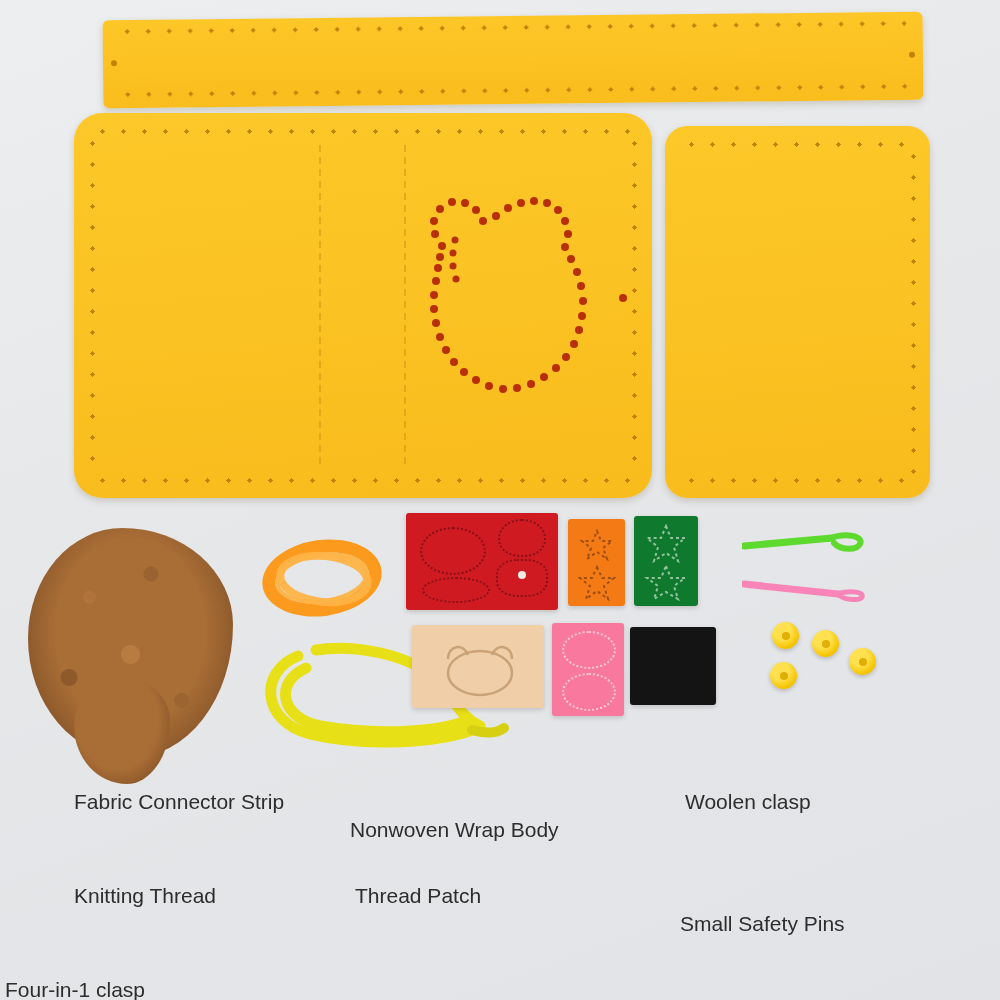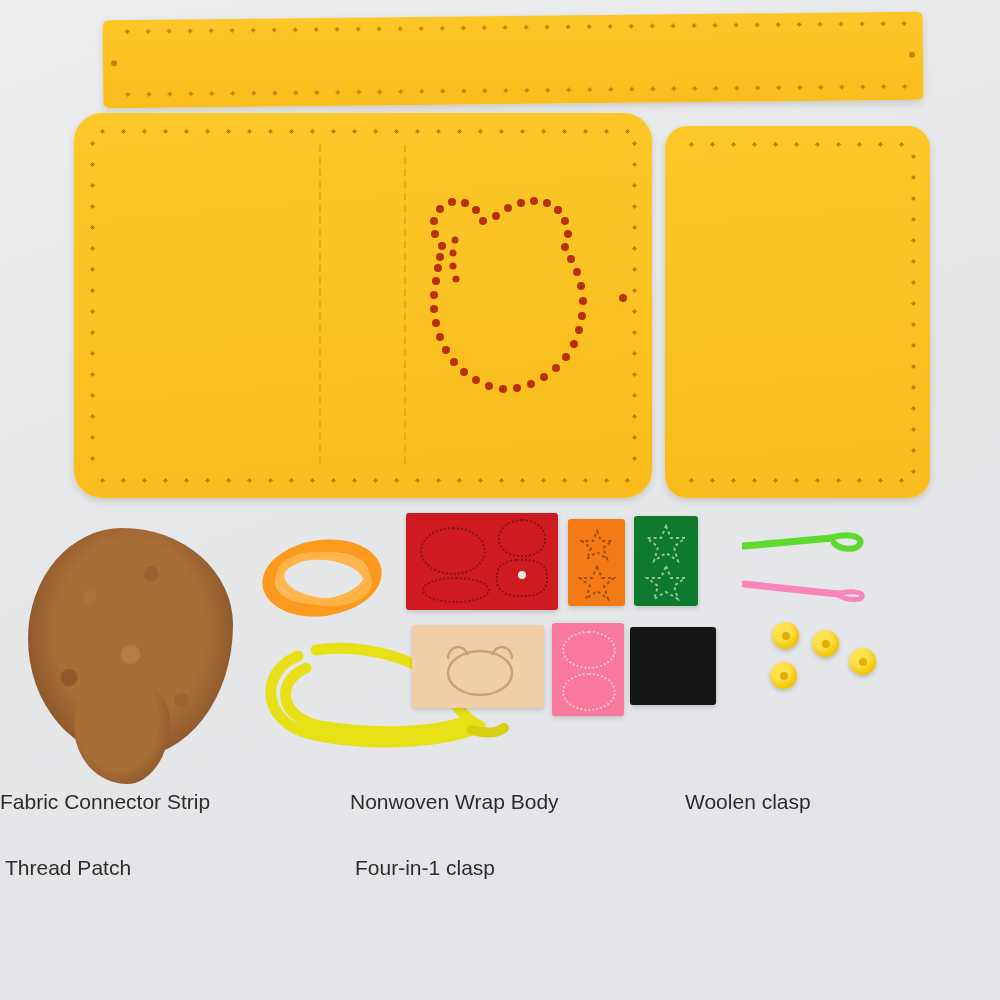--- a/index.html
+++ b/index.html
@@ -186,22 +186,22 @@
     left: 0;
     top: 790px;
     width: 1000px;
     display: grid;
     grid-template-columns: 350px 330px 320px;
     row-gap: 42px;
     color: #2d2d2d;
     font-size: 21px;
   }
   .cap { padding-left: 0; white-space: nowrap; }
-  .col1 { }
-  .col2 { padding-left: 0px; }
+  .col1 { padding-left: 74px; }
+  .col2 { padding-left: 0px; margin-top: 28px; }
   .col3 { padding-left: 5px; }
 </style>
 </head>
 <body>
 
 <div id="scene">
 
   <div class="felt strip">
     <div class="dotrow" style="left:14px; top:9px; width:790px;"></div>
     <div class="dotrow" style="left:14px; top:72px; width:790px;"></div>
@@ -368,18 +368,20 @@
   <div class="comp clasp" style="left:772px; top:622px;"></div>
   <div class="comp clasp" style="left:812px; top:630px;"></div>
   <div class="comp clasp" style="left:770px; top:662px;"></div>
   <div class="comp clasp" style="left:849px; top:648px;"></div>
 
   <div class="captions">
     <div class="cap col1">Fabric Connector Strip</div>
     <div class="cap col2">Nonwoven Wrap Body</div>
     <div class="cap col3">Woolen clasp</div>
 
+    <div class="cap col1">Knitting Thread</div>
     <div class="cap col3">Thread Patch</div>
 
+    <div class="cap col2">Small Safety Pins</div>
     <div class="cap col3">Four-in-1 clasp</div>
   </div>
 
 </div>
 
 </body></html>

